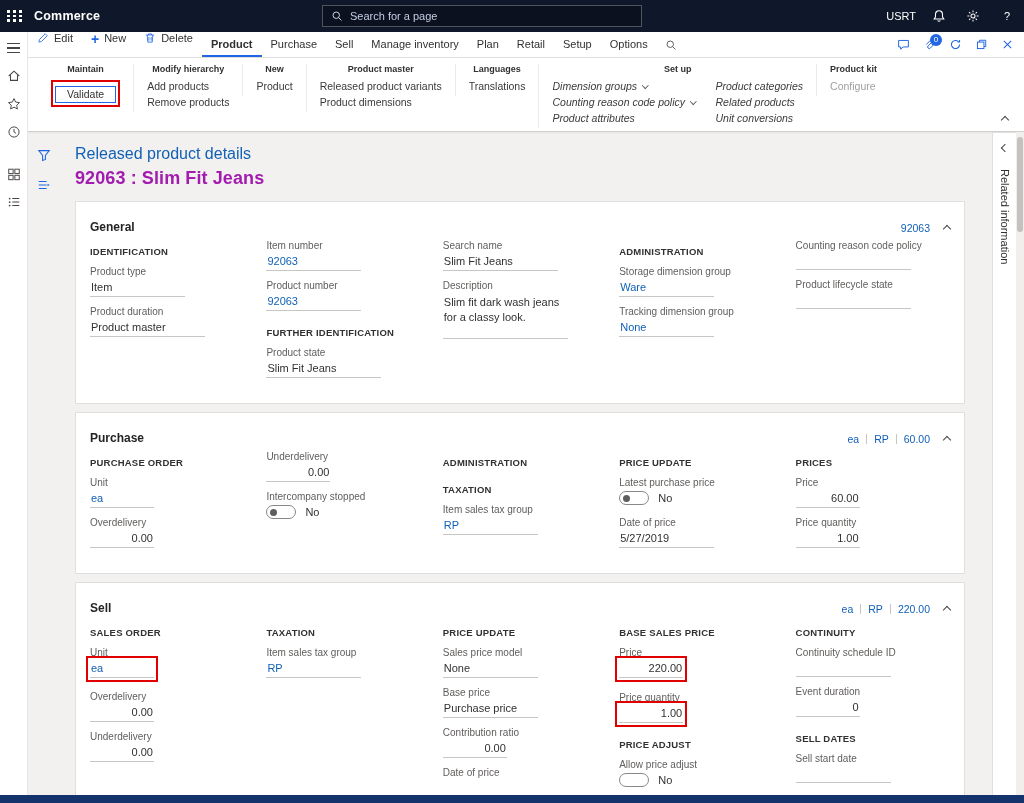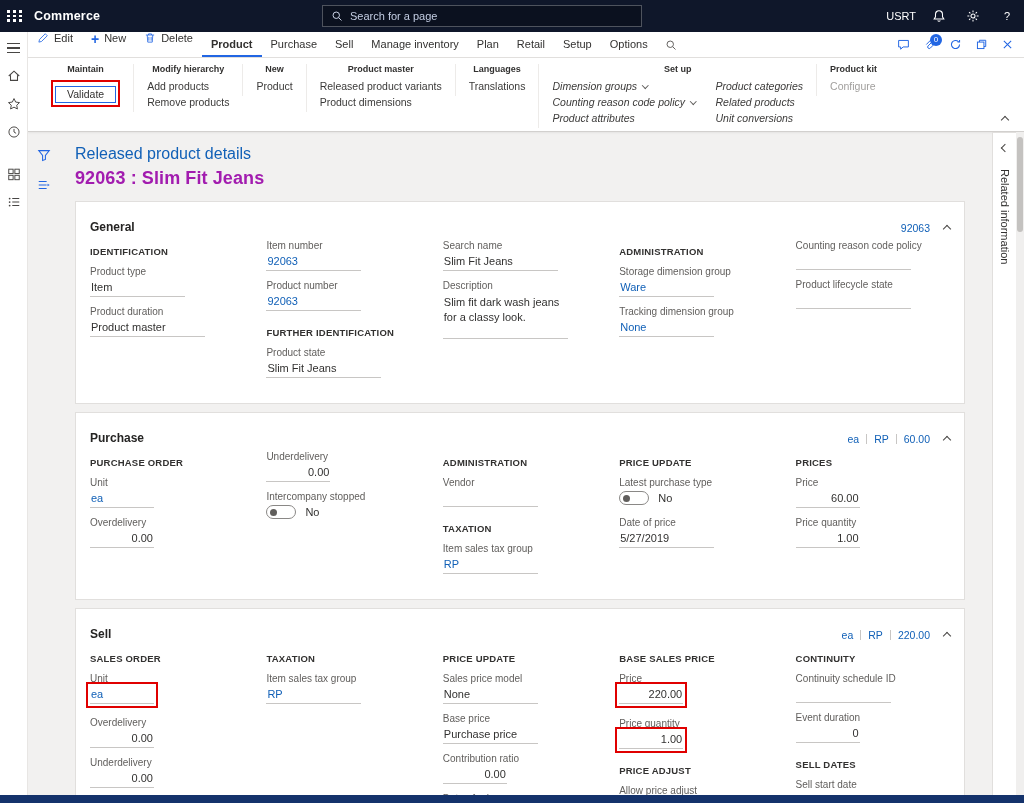--- a/index.html
+++ b/index.html
@@ -441,34 +441,30 @@
             <div class="toggle-row">
               <span class="toggle">
                   <span class="knob"></span>
                 </span>
               <span class="tvalue">No</span>
             </div>
           </div>
         </div>
         <div class="col">
           <div class="gheading">ADMINISTRATION</div>
-          <div class="field">
-            <div class="flabel">Vendor</div>
-            <div class="fvalue w95"></div>
-          </div>
           <div class="gheading later">TAXATION</div>
           <div class="field">
             <div class="flabel">Item sales tax group</div>
             <div class="fvalue link w95">RP</div>
           </div>
         </div>
         <div class="col">
           <div class="gheading">PRICE UPDATE</div>
           <div class="field">
-            <div class="flabel">Latest purchase type</div>
+            <div class="flabel">Latest purchase price</div>
             <div class="toggle-row">
               <span class="toggle">
                   <span class="knob"></span>
                 </span>
               <span class="tvalue">No</span>
             </div>
           </div>
           <div class="field" style="margin-top:12px;">
             <div class="flabel">Date of price</div>
             <div class="fvalue w95">5/27/2019</div>

